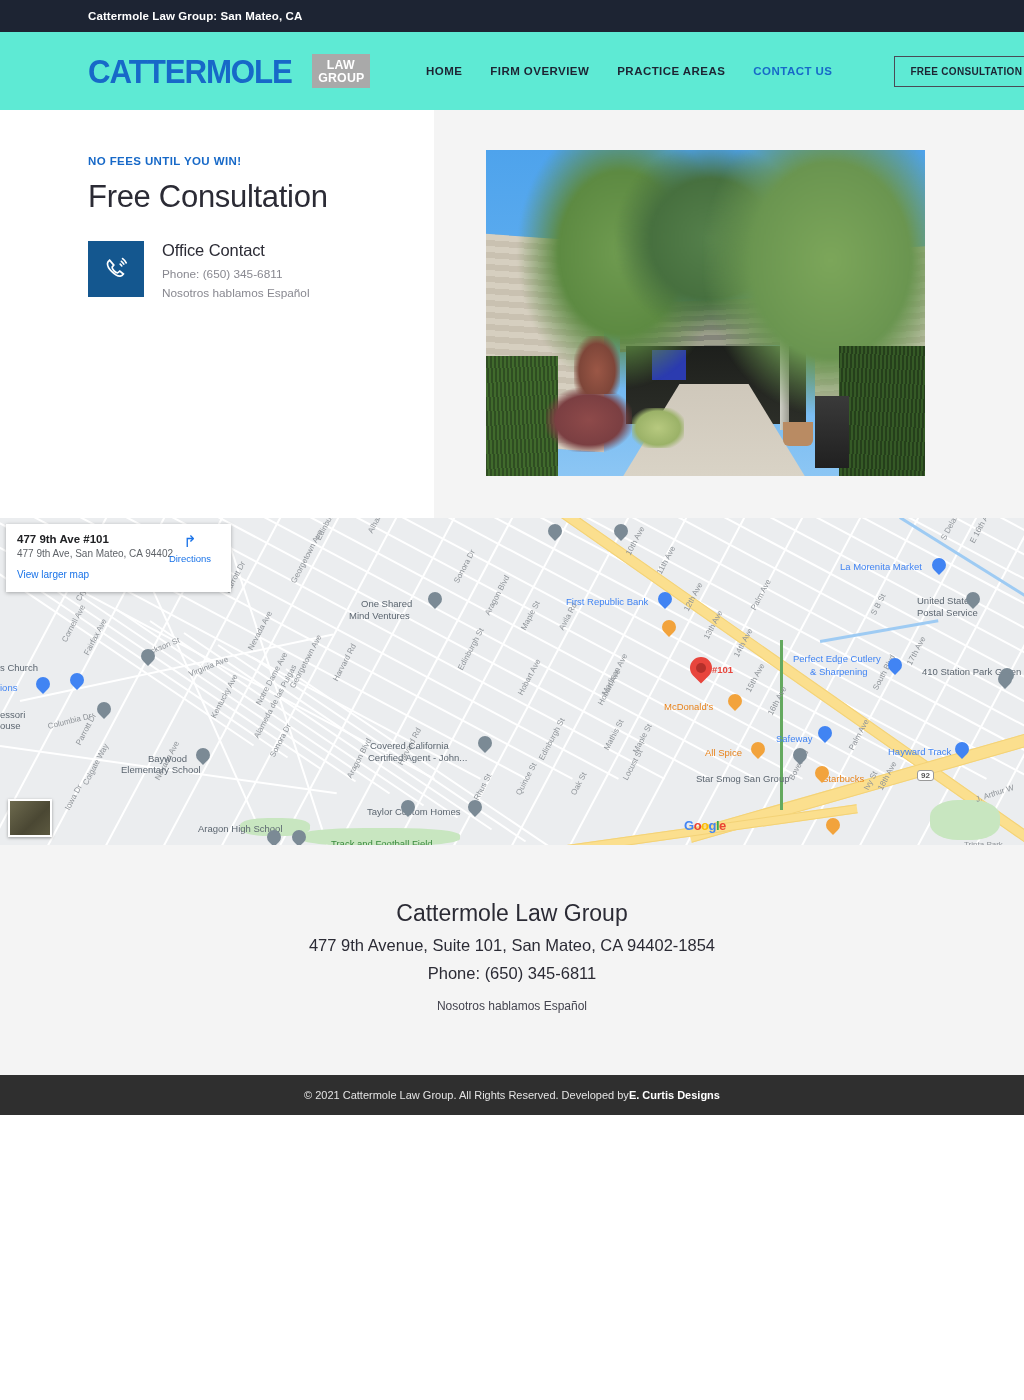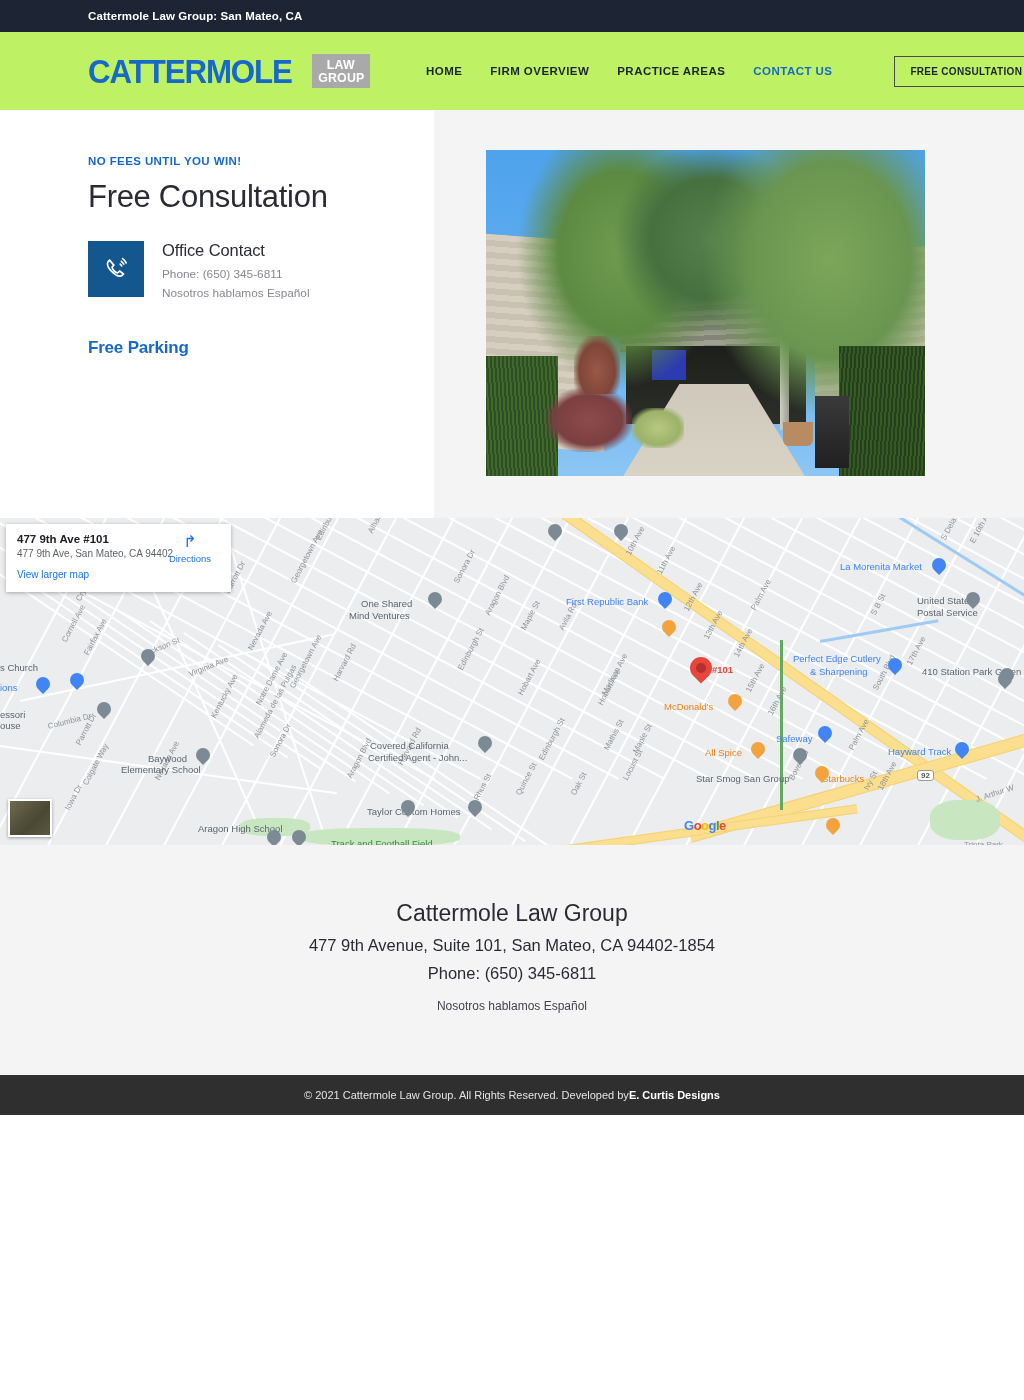--- a/index.html
+++ b/index.html
@@ -39,21 +39,21 @@
     justify-content: center;
     color: #ffffff;
     font-size: 11.5px;
     font-weight: 700;
     letter-spacing: .1px;
   }
 
   
   .header {
     height: 78px;
-    background: #bef264;
+    background: #5eead4;
     display: flex;
     align-items: center;
     position: relative;
   }
   .logo {
     margin-left: 88px;
     display: flex;
     align-items: stretch;
     height: 34px;
   }
@@ -461,21 +461,20 @@
           <path d="M20.6 3.6c1.5 1.1 2.8 2.6 3.6 4.2"></path>
         </svg>
       </div>
       <div>
         <div class="info-title">Office Contact</div>
         <div class="info-line">Phone: (650) 345-6811</div>
         <div class="info-line">Nosotros hablamos Español</div>
       </div>
     </div>
 
-    <div class="free-parking">Free Parking</div>
   </div>
 </div>
 
 <div class="map">
   <div class="map-bg"></div>
   <div id="map-blocks"></div>
   <div id="map-roads">
       <div class="rd" style="left: -60px; top: -3px; width: 560px; height: 2.2px; transform: rotate(28deg);"></div>
       <div class="rd" style="left: -14px; top: -3px; width: 560px; height: 2.2px; transform: rotate(28deg);"></div>
       <div class="rd" style="left: 32px; top: -3px; width: 560px; height: 2.2px; transform: rotate(28deg);"></div>

